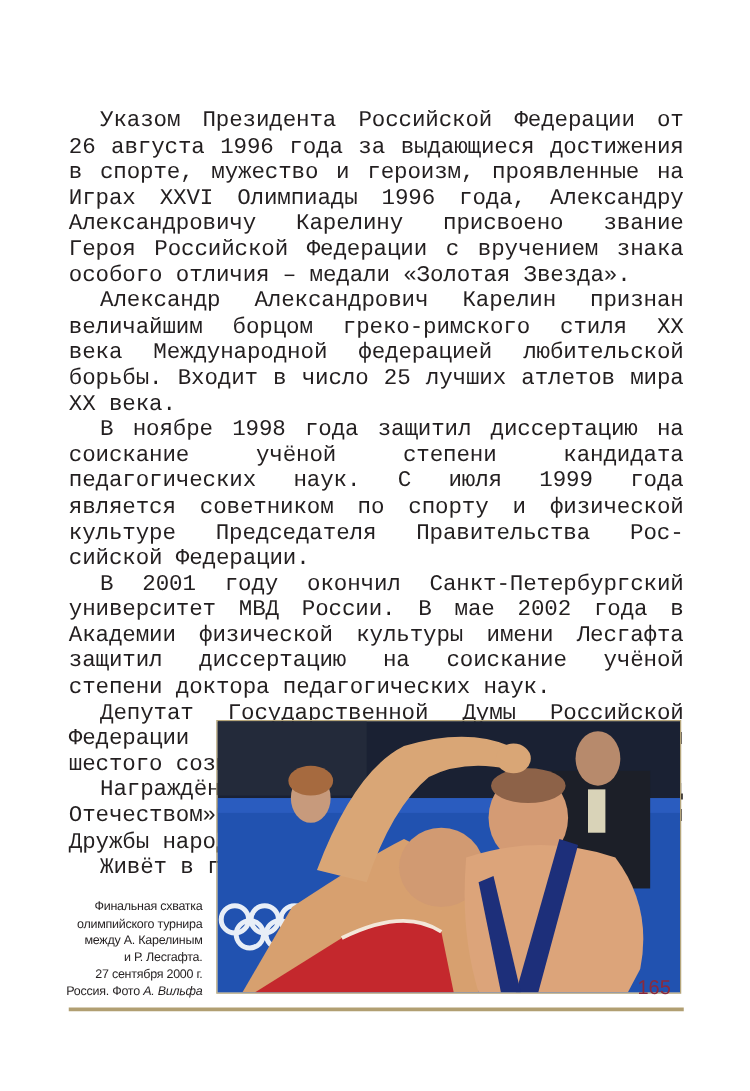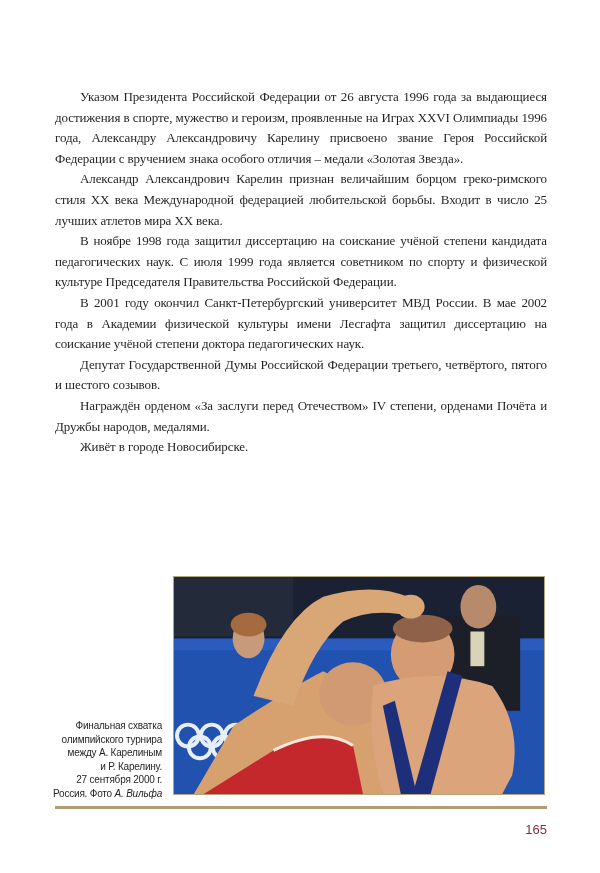--- a/index.html
+++ b/index.html
@@ -2,64 +2,64 @@
 <html><head>
   <meta charset="utf-8">
   <style>
     html, body { margin: 0; padding: 0; }
     body {
       width: 600px; height: 873px; background: #ffffff; position: relative; overflow: hidden;
       font-family: "DejaVu Serif", "Liberation Serif", serif; color: #231f20;
     }
     .text-block {
       position: absolute; left: 55px; top: 87px; width: 492px;
-      font-family: Liberation Serif, serif;
-      font-size: 13px; line-height: 20.6px; text-align: justify;
+      font-family: Liberation Mono, monospace;
+      font-size: 18px; line-height: 20.6px; text-align: justify;
       letter-spacing: -0.1px;
     }
     .text-block p { margin: 0; text-indent: 25px; hyphens: manual; }
     .caption {
       position: absolute; left: 40px; top: 719px; width: 122px;
       font-family: "Liberation Sans", "DejaVu Sans", sans-serif;
       font-size: 10px; line-height: 13.6px; text-align: right; color: #231f20;
       letter-spacing: -0.2px;
     }
     .caption .author { font-style: italic; }
     .photo {
       position: absolute; left: 173px; top: 576px; width: 372px; height: 219px;
       border: 1px solid #b5a57a; overflow: hidden; box-sizing: border-box;
       background: linear-gradient(180deg, #141b2c 0%, #1d2a4a 30%, #1f4fa6 55%, #1c4fb0 100%);
     }
     .photo svg { display: block; width: 100%; height: 100%; }
     .rule {
       position: absolute; left: 55px; top: 806px; width: 492px; height: 3px; background: #b19f72;
     }
     .page-number {
-      position: absolute; left: 510px; top: 822px; width: 37px; text-align: right;
-      font-family: "Liberation Sans", "DejaVu Sans", sans-serif; font-size: 13px; color: #8b2a3c;
+      position: absolute; left: 510px; top: 782px; width: 37px; 
+      font-family: "Liberation Sans", "DejaVu Sans", sans-serif; font-size: 16px; color: #8b2a3c;
     }
   </style>
 </head>
 <body>
 
 <div class="text-block">
   <p>Указом Президента Российской Федерации от 26 августа 1996 года за выдающиеся достижения в спорте, мужество и героизм, проявленные на Играх XXVI Олимпиады 1996 года, Александру Александровичу Карелину присвоено звание Героя Российской Федерации с вручением знака особо­го отличия – медали «Золотая Звезда».</p>
   <p>Александр Александрович Карелин признан величайшим борцом греко-римского стиля XX века Международной федерацией любитель­ской борьбы. Входит в число 25 лучших атлетов мира XX века.</p>
   <p>В ноябре 1998 года защитил диссертацию на соискание учёной сте­пени кандидата педагогических наук. С июля 1999 года является советни­ком по спорту и физической культуре Председателя Правительства Рос­сийской Федерации.</p>
   <p>В 2001 году окончил Санкт-Петербургский университет МВД России. В мае 2002 года в Академии физической культуры имени Лесгафта защи­тил диссертацию на соискание учёной степени доктора педагогических наук.</p>
   <p>Депутат Государственной Думы Российской Федерации третьего, чет­вёртого, пятого и шестого созывов.</p>
   <p>Награждён орденом «За заслуги перед Отечеством» IV степени, орде­нами Почёта и Дружбы народов, медалями.</p>
   <p>Живёт в городе Новосибирске.</p>
 </div>
 
 <div class="caption">
   <div>Финальная схватка</div>
   <div>олимпийского турнира</div>
   <div>между А. Карелиным</div>
-  <div>и Р. Карелину.</div>
+  <div>и Р. Лесгафта.</div>
   <div>27 сентября 2000 г.</div>
   <div><span>Россия. Фото </span><span class="author">А. Вильфа</span></div>
 </div>
 
 <div class="photo">
   <svg viewBox="0 0 372 219" preserveAspectRatio="none">
 
     <rect x="0" y="0" width="372" height="90" fill="#1a2133"></rect>
     <rect x="0" y="0" width="120" height="60" fill="#232a3a"></rect>
 

